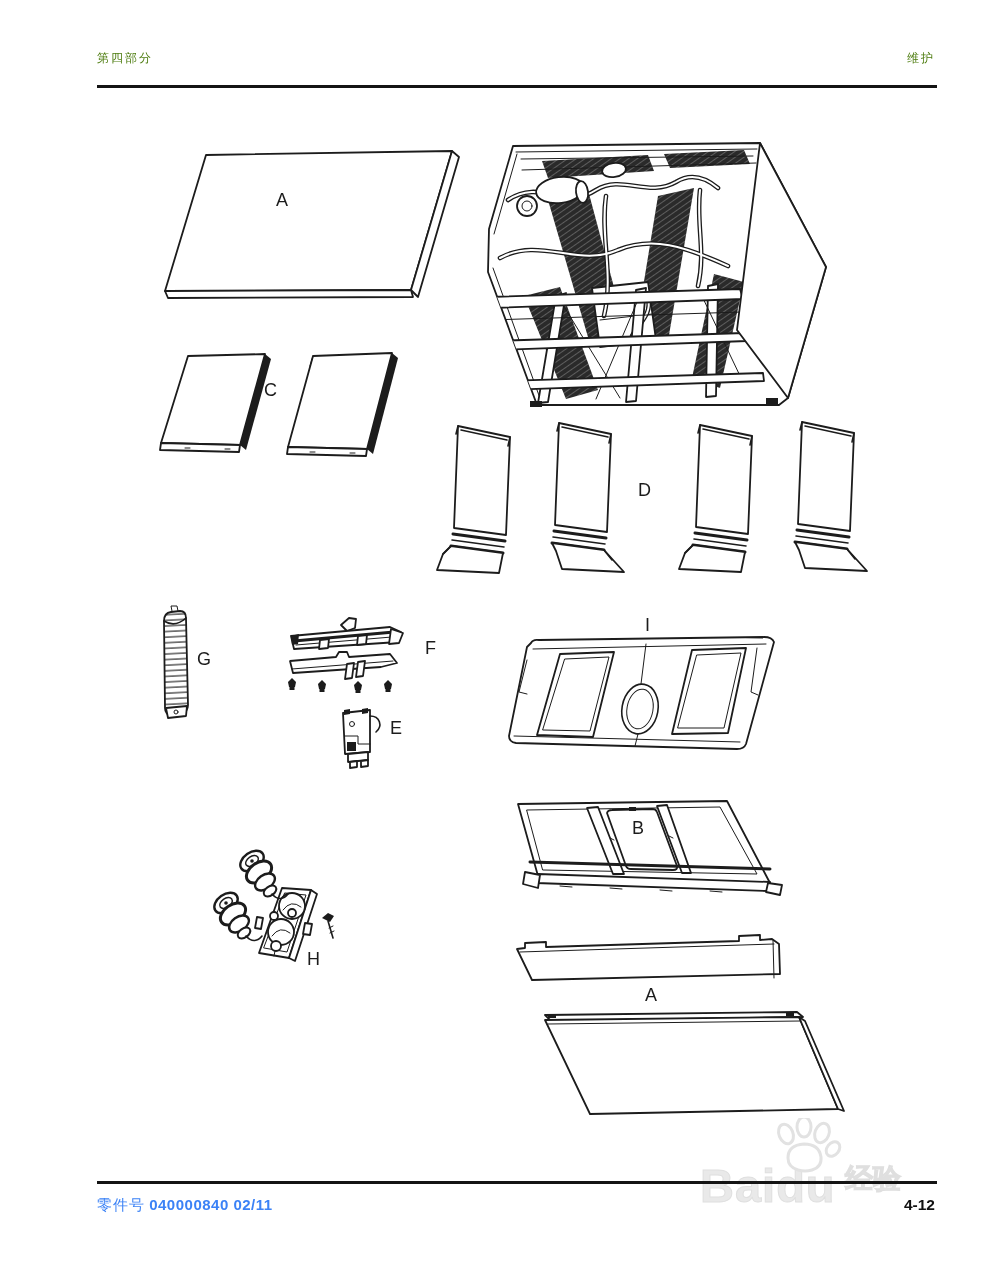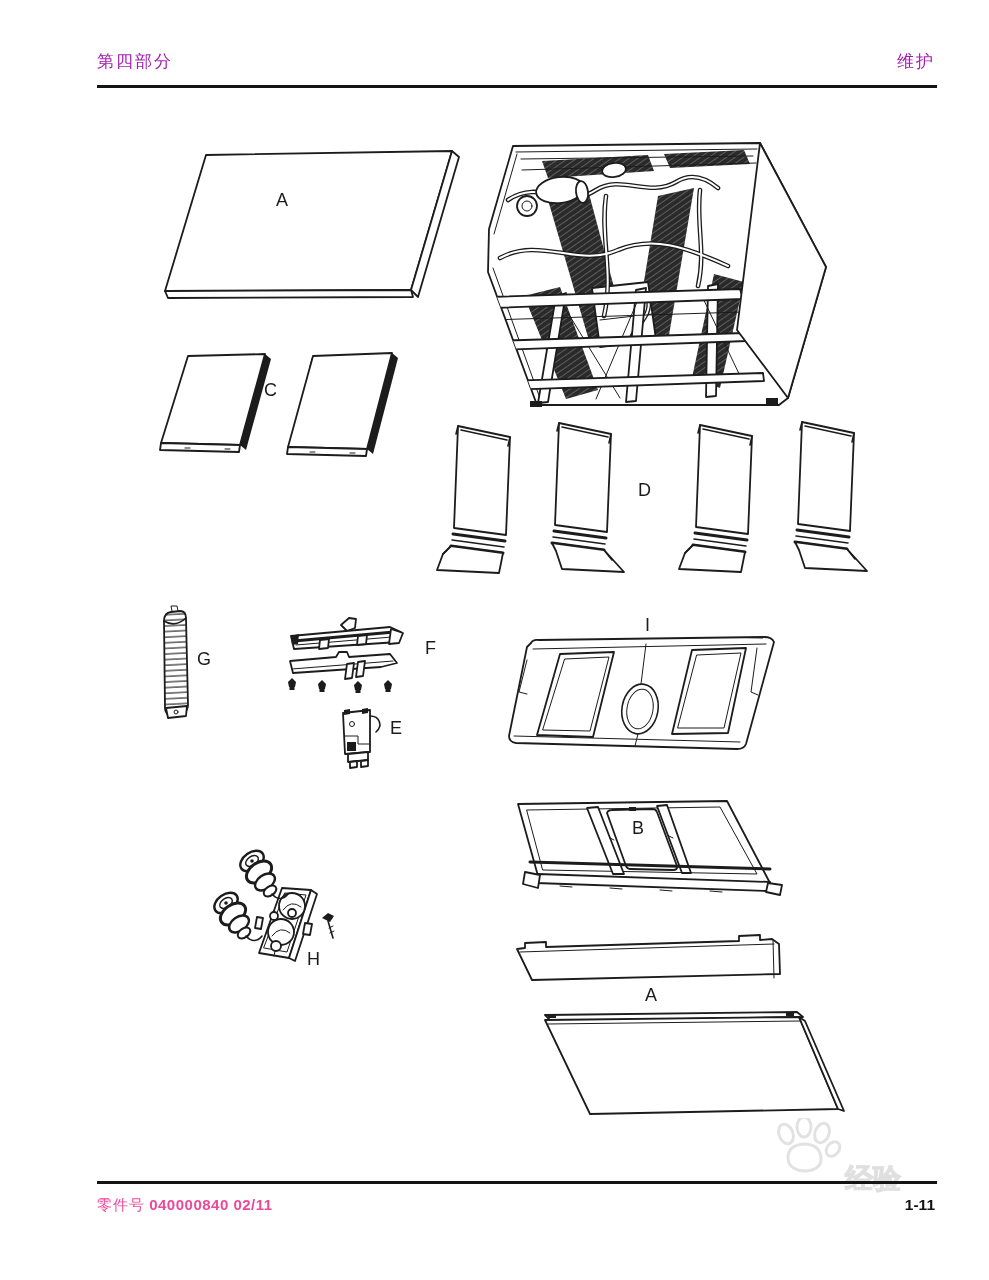--- a/index.html
+++ b/index.html
@@ -8,33 +8,33 @@
     width:989px;height:1280px;
     background:#ffffff;
     font-family:"Liberation Sans", sans-serif;
     color:#1c1c1c;
     overflow:hidden;
   }
   
   .hdr-text{
     position:absolute;top:50px;
     font-family:"Liberation Serif", serif;
-    font-size:17px;letter-spacing:2px;color:#a21caf;
+    font-size:12px;letter-spacing:2px;color:#4d7c0f;
   }
   .hdr-left{left:97px;}
   .hdr-right{right:54px;font-family:Liberation Serif, serif;}
   .rule{
     position:absolute;left:97px;width:840px;height:3px;
     background:#141414;z-index:3;
   }
   .rule-top{top:85px;}
   .rule-bottom{top:1181px;}
   .ftr-left{
     position:absolute;left:97px;top:1196px;z-index:4;
-    font-size:15px;color:#ec4899;
+    font-size:15px;color:#3b82f6;
   }
   .ftr-left .cjk{font-family:"Liberation Serif", serif;letter-spacing:1px;}
   .ftr-left .num{font-family:"Liberation Sans", sans-serif;font-weight:700;letter-spacing:.5px;}
   .ftr-page{
     position:absolute;right:54px;top:1196px;z-index:4;
     font-size:15.5px;font-weight:700;color:#111;
   }
   
   .wm{position:absolute;z-index:1;color:#e9e9e9;user-select:none;}
   .wm-brand{
@@ -67,20 +67,21 @@
 </style>
 </head>
 <body>
 
 <div class="page">
 
   <span class="hdr-text hdr-left">第四部分</span>
   <span class="hdr-text hdr-right">维护</span>
   <div class="rule rule-top"></div>
 
+  <span class="wm wm-brand" style="position:absolute">Baidu</span>
   <span class="wm wm-suffix" style="position:absolute">经验</span>
   <svg class="wm-paw" width="70" height="58" viewBox="0 0 70 58">
     <g fill="#ffffff" stroke="#e2e2e2" stroke-width="3">
       <ellipse cx="14" cy="16" rx="7" ry="10" transform="rotate(-22 14 16)"></ellipse>
       <ellipse cx="32" cy="9" rx="7" ry="10"></ellipse>
       <ellipse cx="50" cy="15" rx="7" ry="10" transform="rotate(20 50 15)"></ellipse>
       <ellipse cx="61" cy="31" rx="6" ry="8" transform="rotate(38 61 31)"></ellipse>
       <path d="M16,40 Q16,27 32,26 Q47,26 49,39 Q50,49 40,52 Q33,54 26,52 Q16,49 16,40 Z"></path>
     </g>
   </svg>
@@ -350,15 +351,15 @@
       <path class="face" d="M799,1017 L805,1021 L844,1111 L838,1109 Z"></path>
       <path class="ln thin" d="M548,1024 L801,1021"></path>
     </g>
   </svg>
 
   <div class="rule rule-bottom"></div>
   <div class="ftr-left">
     <span class="cjk">零件号</span>
     <span class="num">040000840 02/11</span>
   </div>
-  <span class="ftr-page">1-11</span>
+  <span class="ftr-page">4-12</span>
 
 </div>
 
 </body></html>

